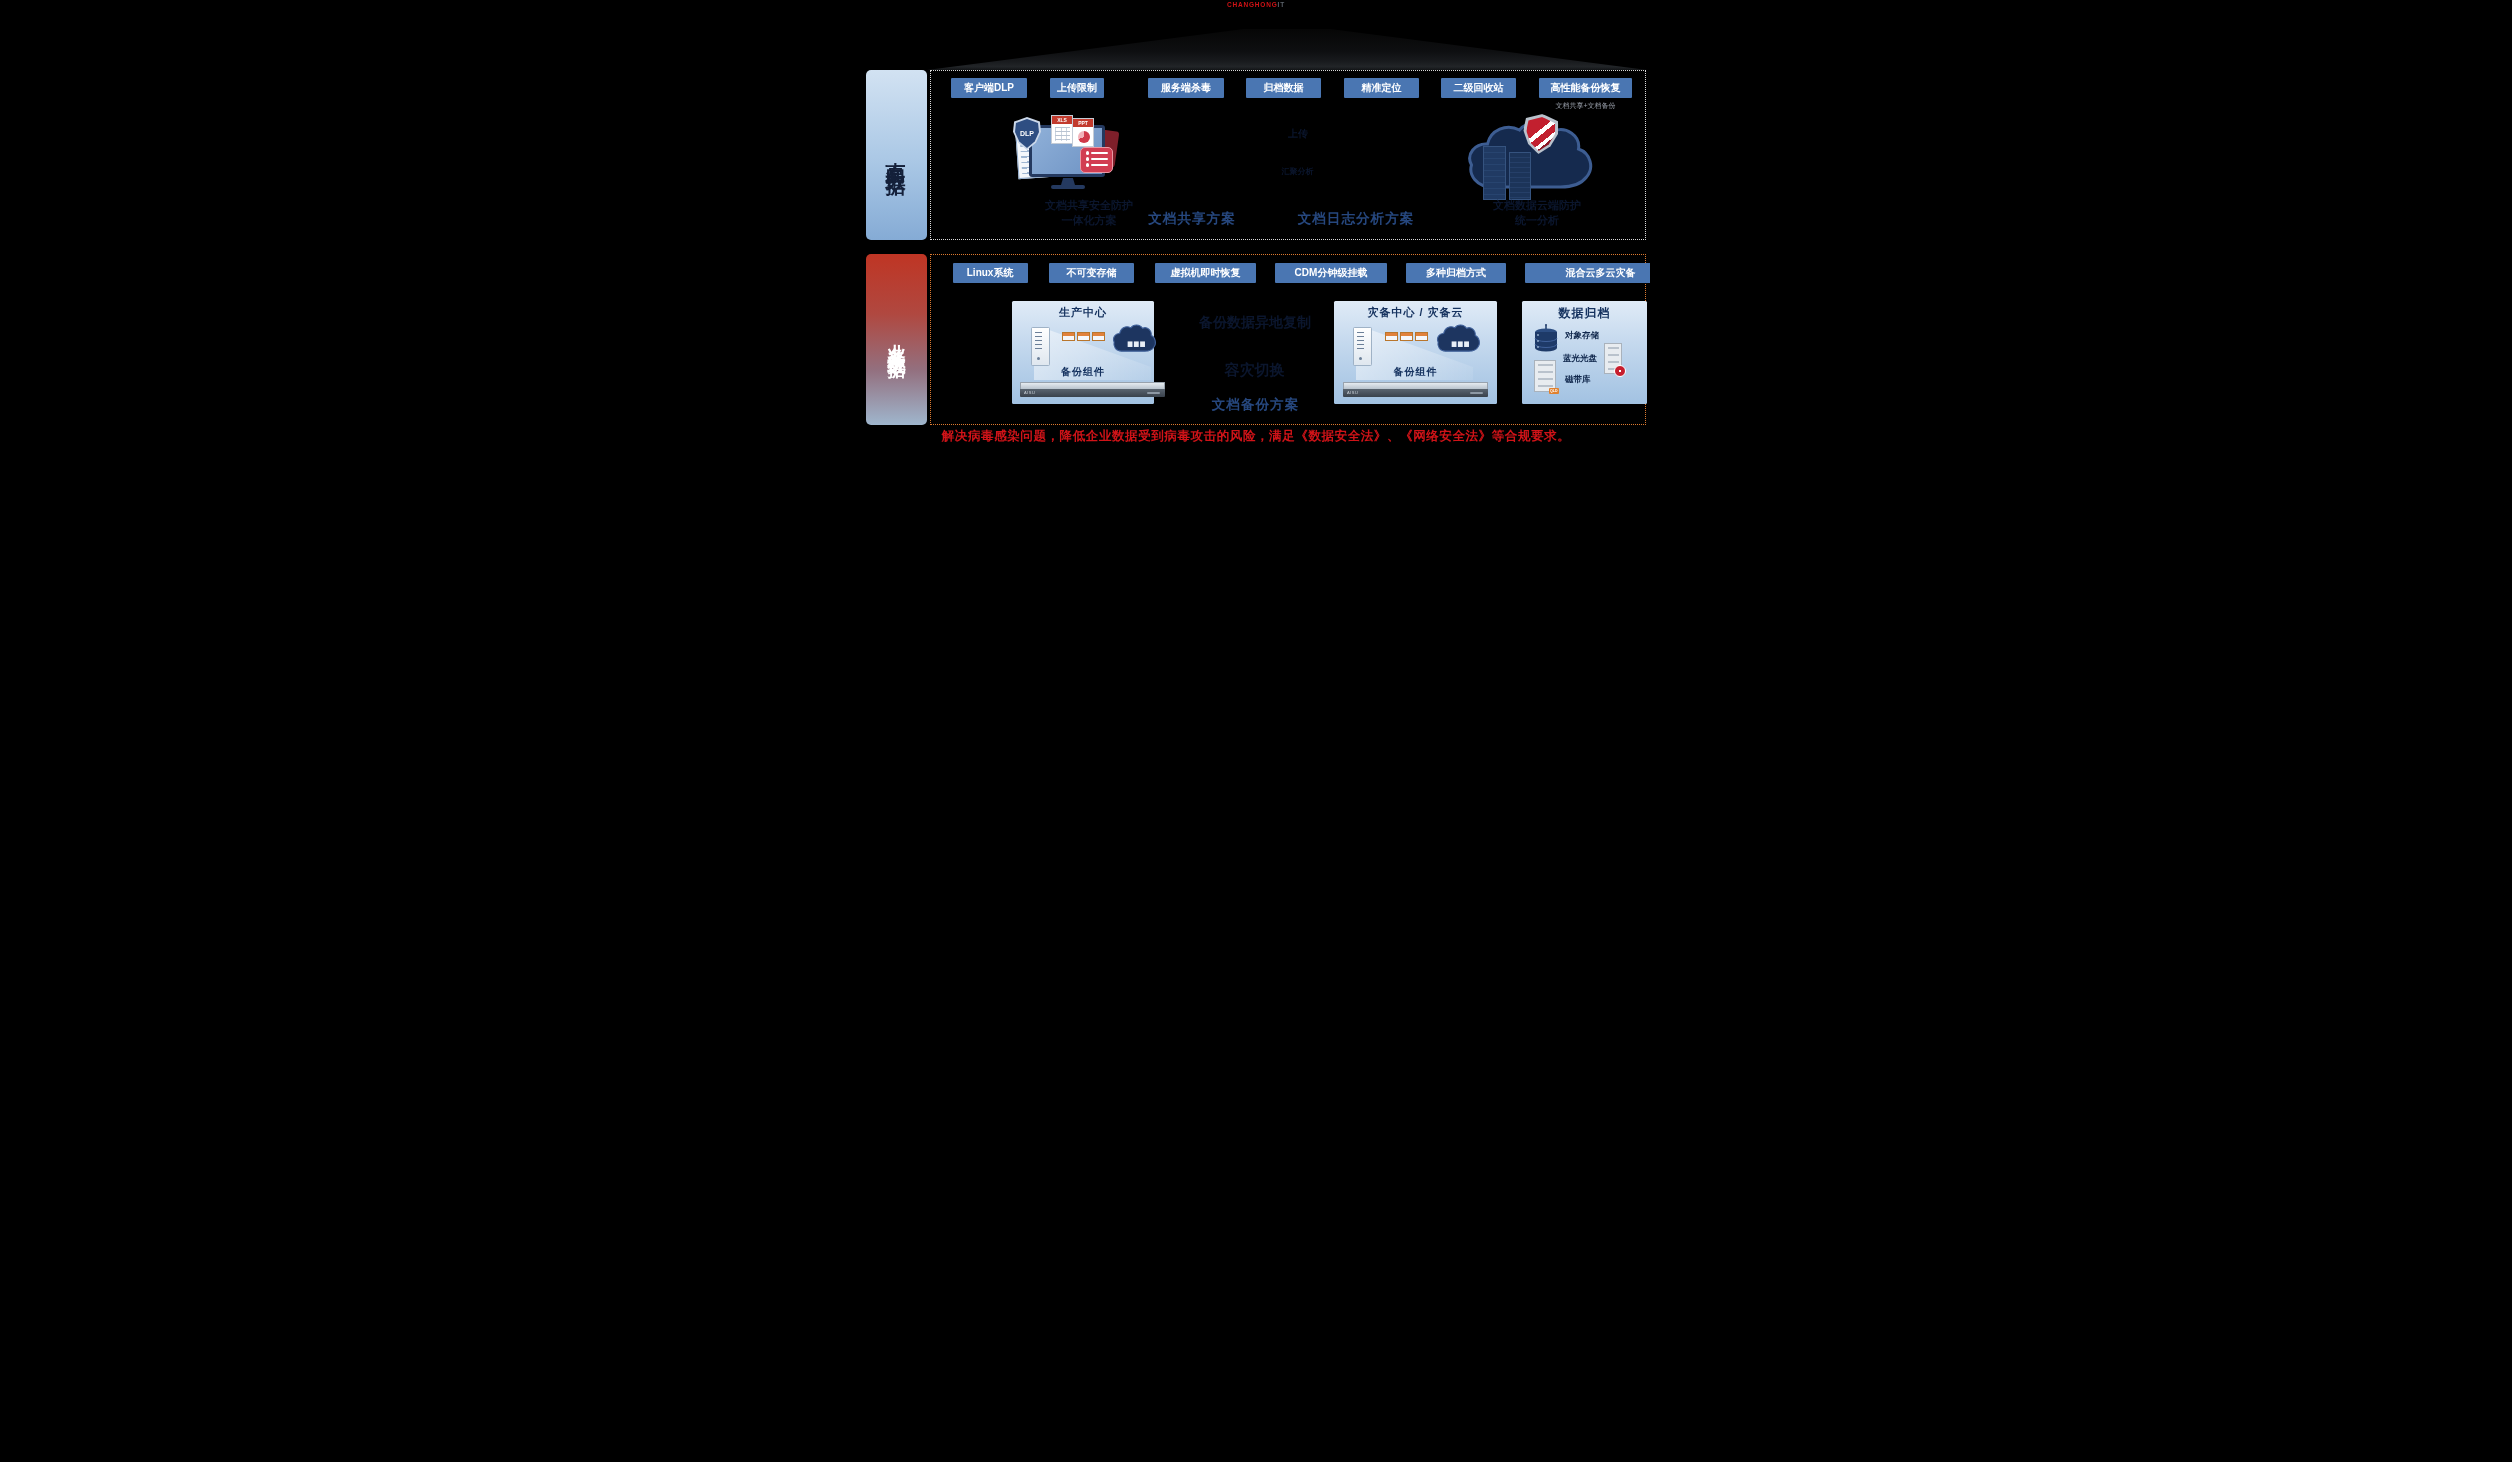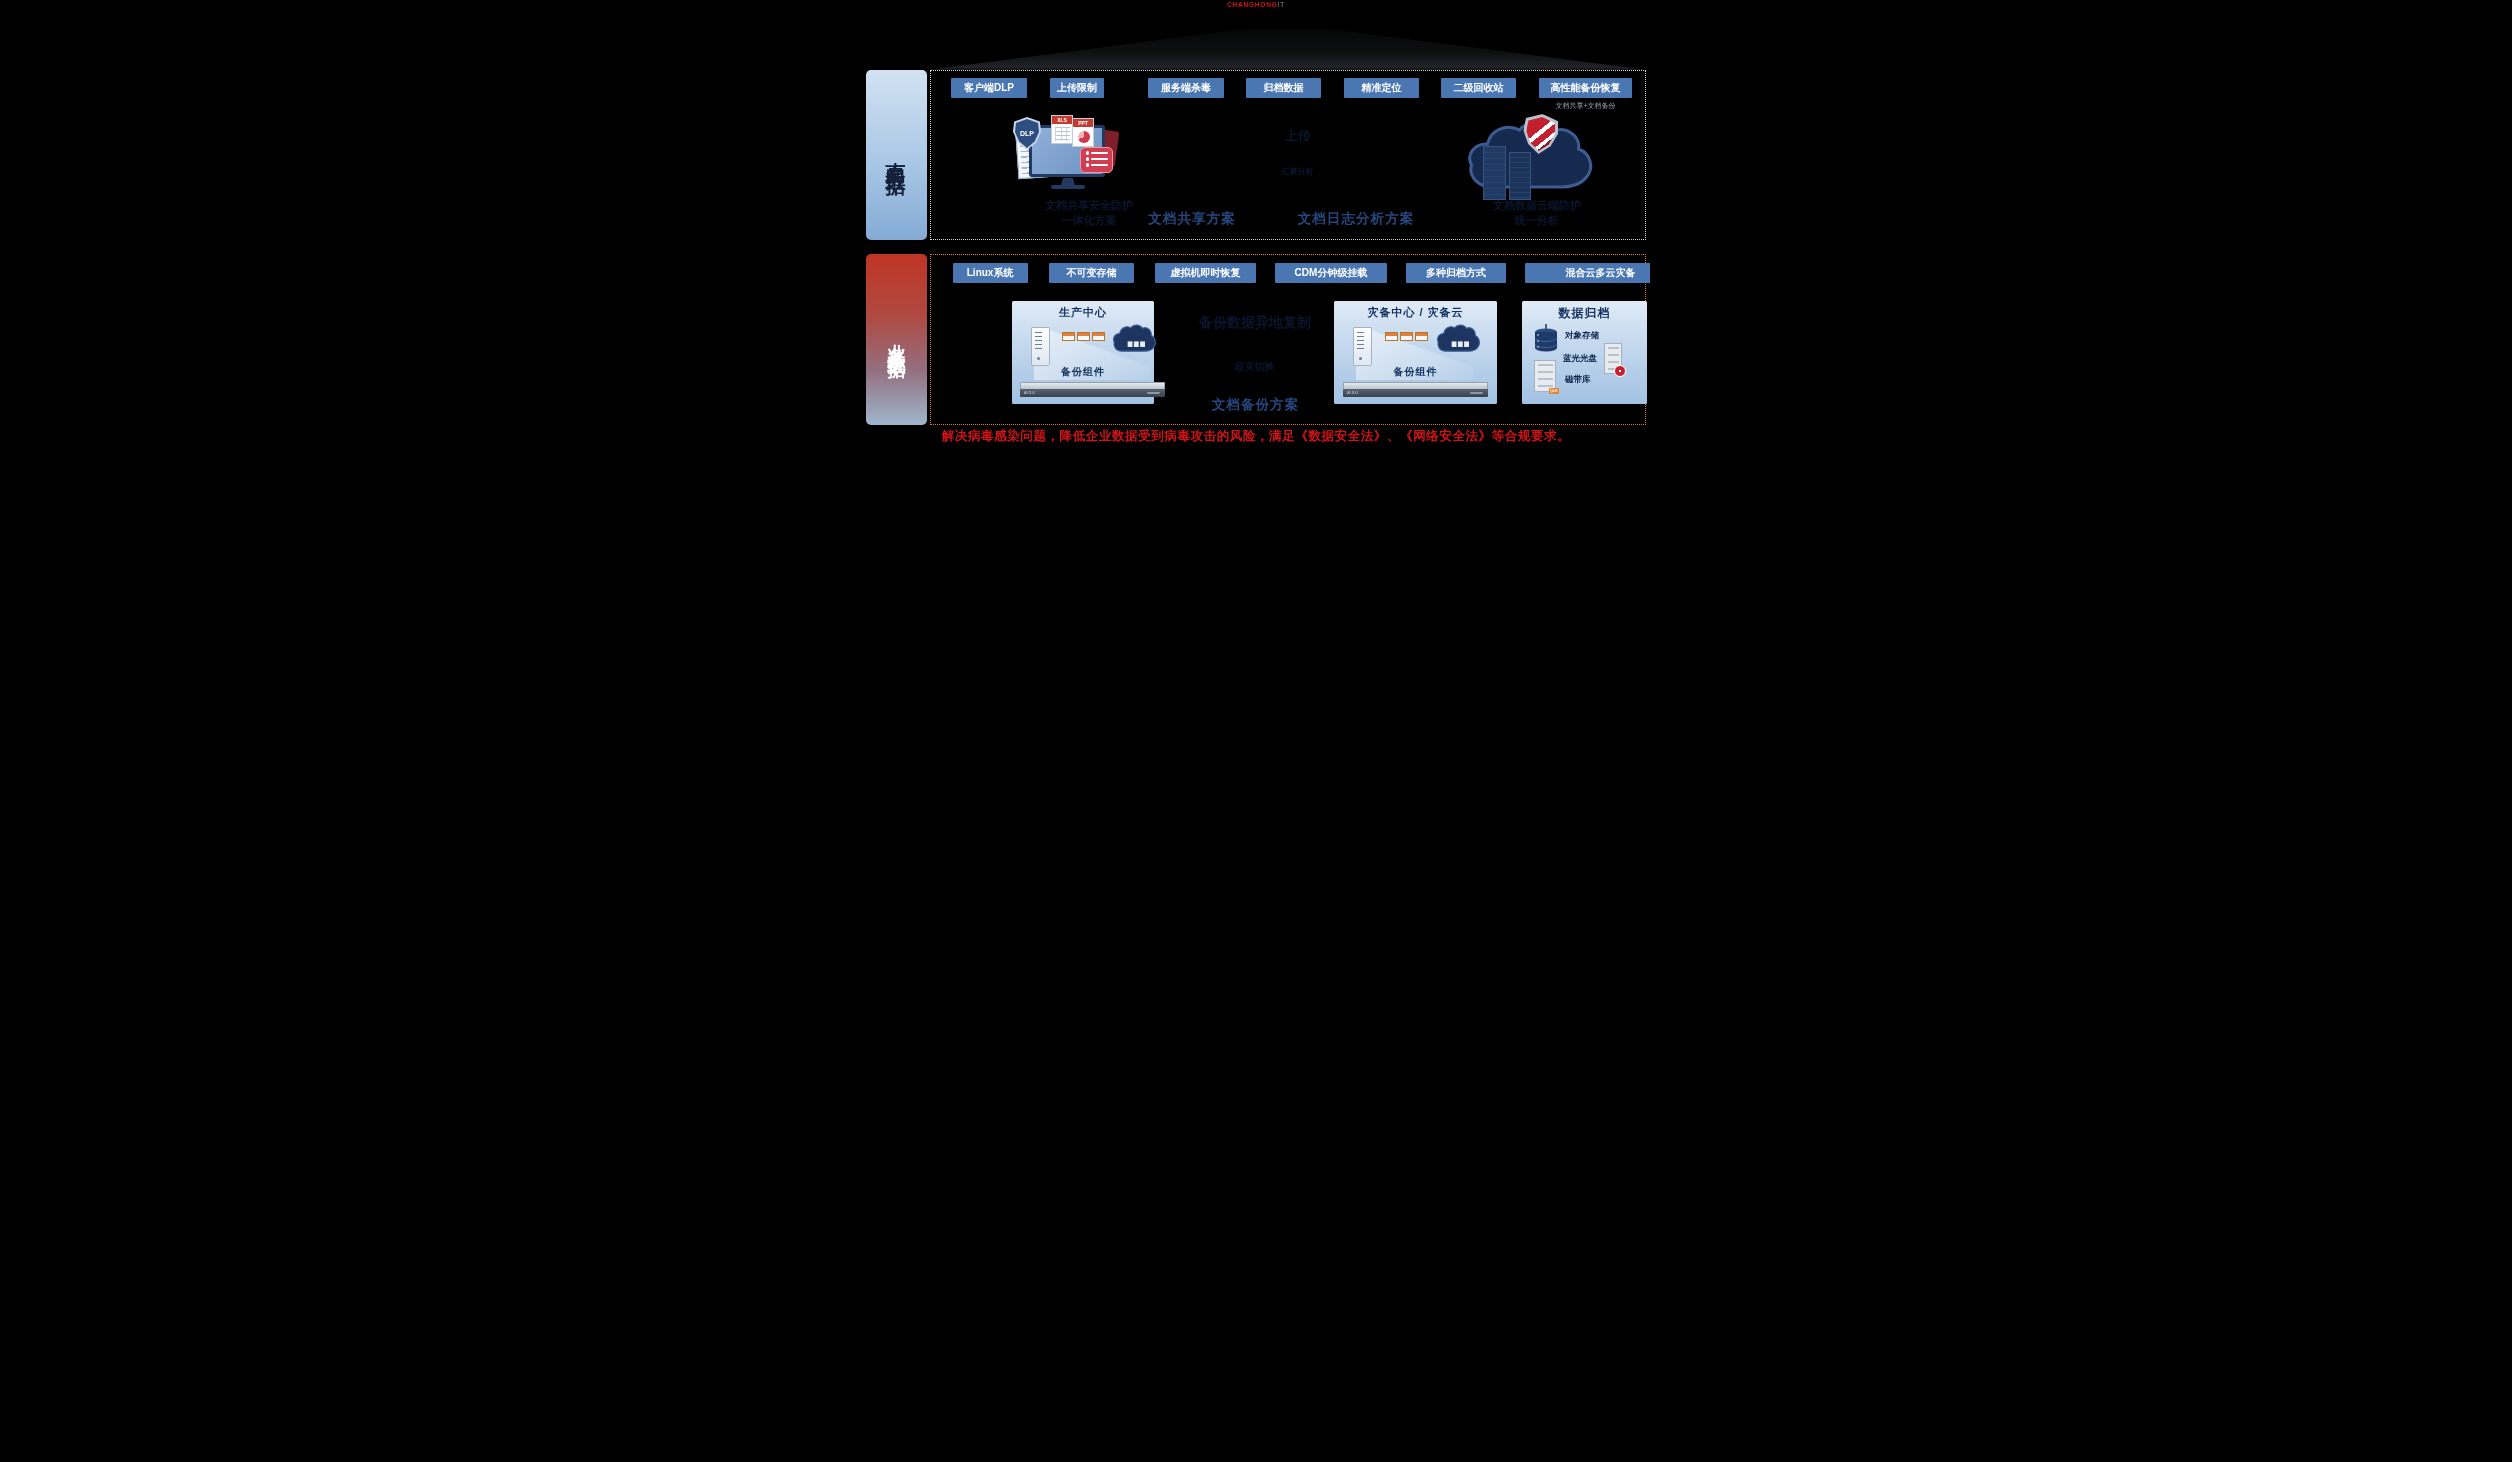--- a/index.html
+++ b/index.html
@@ -157,21 +157,21 @@
         <div class="row"></div>
           <div class="row"></div>
           <div class="row"></div>
       </div>
     </div>
 
     <div class="faded" style="left:75px;top:127px;width:166px;font-size:11px;">
       <div>文档共享安全防护</div>
       <div>一体化方案</div>
     </div>
-    <div class="faded" style="left:332px;top:56px;width:70px;font-size:13px;">上传</div>
+    <div class="faded" style="left:332px;top:56px;width:70px;font-size:10px;">上传</div>
     <div class="faded" style="left:324px;top:96px;width:85px;font-size:8px;">汇聚分析</div>
 
     <div class="solution" style="left:203px;top:139px;width:116px;">文档共享方案</div>
     <div class="solution" style="left:352px;top:139px;width:146px;">文档日志分析方案</div>
 
     <div>
       <svg class="bigcloud" style="left:531px;top:48px;" width="151" height="75" viewBox="0 0 150 75">
         <path d="M30 68 C14 68 6 56 9 46 C3 35 13 24 25 25 C28 11 44 4 57 11 C65 1 83 2 91 12 C104 7 118 17 116 30 C128 34 132 49 124 58 C118 66 106 68 98 68 Z" fill="#152a4e" stroke="#3d5d92" stroke-width="3"></path>
       </svg>
       <div class="srv" style="left:552px;top:75px;width:23px;height:54px;"></div>
@@ -216,21 +216,21 @@
           <rect x="84" y="52" width="14" height="16" fill="#e8eef6"></rect>
       </svg>
       <div class="comp-label" style="top:64px;">备份组件</div>
       <div class="appliance" style="left:8px;top:81px;width:145px;">
         <div class="topf"></div>
         <div class="front">AISU</div>
       </div>
     </div>
 
     <div class="faded" style="left:256px;top:58px;width:136px;font-size:14px;">备份数据异地复制</div>
-    <div class="faded" style="left:281px;top:105px;width:85px;font-size:10px;">容灾切换</div>
+    <div class="faded" style="left:281px;top:105px;width:85px;font-size:15px;">容灾切换</div>
     <div class="solution" style="left:259px;top:141px;width:131px;">文档备份方案</div>
 
     <div class="box" style="left:403px;width:163px;">
       <div class="title">灾备中心 / 灾备云</div>
       <div class="beam"></div>
       <div class="tower" style="left:19px;top:26px;">
           <div class="slots"></div>
           <div class="dot"></div>
         </div>
       <div class="racks" style="left:51px;top:31px;">

